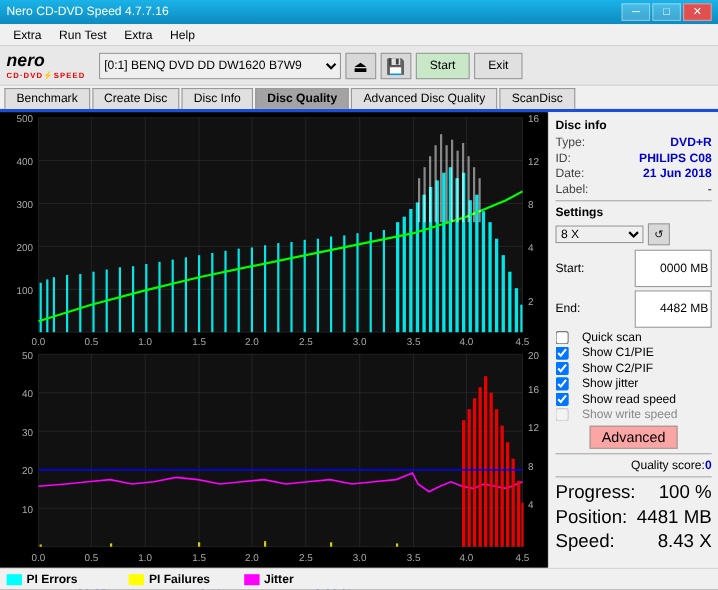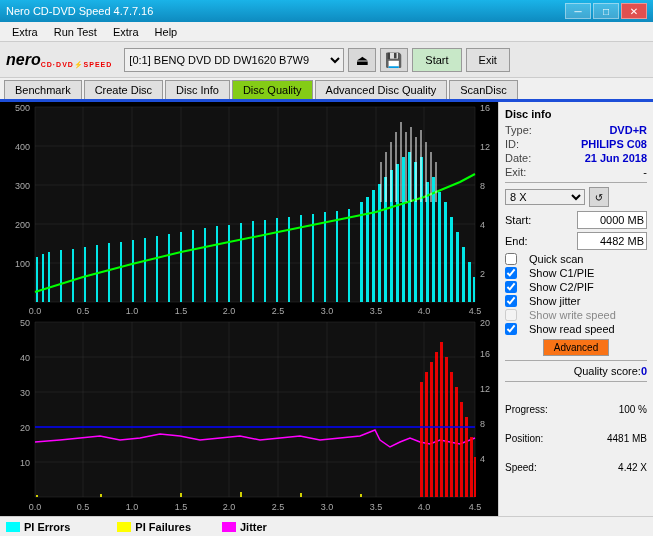--- a/index.html
+++ b/index.html
@@ -11,59 +11,59 @@
     .titlebar-controls { display: flex; gap: 2px; }
     .titlebar-btn { width: 26px; height: 16px; background: rgba(255,255,255,0.2); border: 1px solid rgba(255,255,255,0.4); color: #fff; font-size: 10px; display: flex; align-items: center; justify-content: center; cursor: pointer; }
     .titlebar-btn.close { background: #e05050; }
 
     
     .menubar { background: #f0f0f0; height: 20px; display: flex; align-items: center; padding: 0 4px; border-bottom: 1px solid #ccc; }
     .menubar-item { padding: 2px 8px; font-size: 11px; cursor: pointer; }
 
     
     .toolbar { background: #e8e8e8; height: 36px; display: flex; align-items: center; padding: 0 6px; gap: 4px; border-bottom: 1px solid #ccc; }
-    .toolbar-logo { display: flex; flex-direction: row; align-items: flex-end; margin-right: 8px; }
+    .toolbar-logo { display: flex; flex-direction: column; align-items: flex-start; margin-right: 8px; }
     .logo-nero { font-size: 16px; font-weight: bold; color: #000; font-style: italic; }
     .logo-sub { font-size: 7px; color: #e00; font-weight: bold; letter-spacing: 1px; }
     .drive-select { height: 24px; width: 220px; font-size: 11px; border: 1px solid #999; }
     .toolbar-icon-btn { width: 28px; height: 24px; background: #d8d8d8; border: 1px solid #999; display: flex; align-items: center; justify-content: center; cursor: pointer; font-size: 14px; }
     .toolbar-btn { height: 24px; padding: 0 12px; background: #e0e0e0; border: 1px solid #999; cursor: pointer; font-size: 11px; }
     .toolbar-btn.start { background: #c8e8c8; }
     .toolbar-btn.exit { background: #e0e0e0; }
 
     
     .tabs { background: #f0f0f0; height: 24px; display: flex; align-items: flex-end; padding: 0 4px; border-bottom: 3px solid #1d4ed8; }
     .tab { padding: 3px 10px; font-size: 11px; border: 1px solid #999; border-bottom: none; background: #e0e0e0; cursor: pointer; margin-right: 2px; }
-    .tab.active { background: #84cc16; font-weight: normal; }
+    .tab.active { background: #a3a3a3; font-weight: bold; }
 
     
     .main { display: flex; height: 414px; }
 
     
     .charts { flex: 1; background: #000; position: relative; overflow: hidden; }
     
     
     .right-panel { width: 155px; background: #f0f0f0; border-left: 1px solid #ccc; padding: 6px; overflow: hidden; }
     .panel-section-title { font-weight: bold; font-size: 11px; margin-bottom: 4px; }
     .panel-row { display: flex; justify-content: space-between; font-size: 11px; margin-bottom: 2px; }
     .panel-row .label { color: #444; }
     .panel-row .value { color: #000; font-weight: normal; }
     .panel-row .value.blue { color: #0000cc; font-weight: bold; }
     .divider { border-top: 1px solid #aaa; margin: 4px 0; }
     .settings-row { display: flex; align-items: center; gap: 4px; margin-bottom: 4px; }
     .speed-select { height: 16px; width: 80px; font-size: 11px; border: 1px solid #999; }
     .input-row { display: flex; justify-content: space-between; align-items: center; margin-bottom: 3px; }
-    .input-box { width: 70px; height: 18px; font-size: 11px; border: 1px solid #999; text-align: right; padding-right: 2px; }
+    .input-box { width: 70px; height: 34px; font-size: 11px; border: 1px solid #999; text-align: right; padding-right: 2px; }
     .checkbox-row { display: flex; align-items: center; gap: 12px; margin-bottom: 2px; font-size: 11px; }
     .checkbox-row input { width: 12px; height: 12px; }
-    .advanced-btn { background: #f97316; border: 1px solid #999; padding: 2px 10px; font-size: 10px; cursor: pointer; display: block; margin: 4px auto; }
+    .advanced-btn { background: #fca5a5; border: 1px solid #999; padding: 2px 10px; font-size: 13px; cursor: pointer; display: block; margin: 4px auto; }
     .quality-score-row { display: flex; justify-content: flex-end; align-items: center; font-size: 11px; margin-top: 4px; border-top: 1px solid #aaa; padding-top: 4px; }
     .quality-value { color: #0000cc; font-weight: bold; }
     .progress-section { margin-top: 4px; border-top: 1px solid #aaa; padding-top: 4px; }
-    .progress-row { display: flex; justify-content: space-between; font-size: 10px; margin-bottom: 2px; margin-top: 18px; }
+    .progress-row { display: flex; justify-content: space-between; font-size: 17px; margin-bottom: 2px; }
 
     
     .statusbar { background: #f0f0f0; height: 62px; border-top: 1px solid #ccc; display: flex; padding: 4px 6px; gap: 20px; }
     .stat-group { display: flex; flex-direction: column; }
     .stat-header { display: flex; align-items: center; gap: 4px; font-size: 11px; font-weight: bold; margin-bottom: 2px; }
     .stat-color-box { width: 14px; height: 10px; }
     .stat-row { display: flex; justify-content: space-between; gap: 20px; font-size: 11px; }
     .stat-label { color: #444; }
     .stat-value { color: #0000cc; font-weight: bold; }
 
@@ -321,26 +321,27 @@
     </div>
     <div class="panel-row">
       <span class="label">ID:</span>
       <span class="value blue">PHILIPS C08</span>
     </div>
     <div class="panel-row">
       <span class="label">Date:</span>
       <span class="value blue">21 Jun 2018</span>
     </div>
     <div class="panel-row">
-      <span class="label">Exit:</span>
+      <span class="label">Label:</span>
       <span class="value">-</span>
     </div>
 
     <div class="divider"></div>
 
+    <div class="panel-section-title">Settings</div>
 
     <div class="settings-row">
       <select class="speed-select">
         <option>8 X</option>
       </select>
       <div class="toolbar-icon-btn" style="width:20px;height:20px;font-size:10px;">↺</div>
     </div>
 
     <div class="input-row">
       <span>Start:</span>
@@ -361,47 +362,47 @@
     </div>
     <div class="checkbox-row">
       <input type="checkbox" checked="" style="">
       <span>Show C2/PIF</span>
     </div>
     <div class="checkbox-row">
       <input type="checkbox" checked="" style="">
       <span>Show jitter</span>
     </div>
     <div class="checkbox-row">
+      <input type="checkbox" checked="" style="">
+      <span>Show read speed</span>
+    </div>
+    <div class="checkbox-row">
       <input type="checkbox" disabled="" style="">
       <span style="color:#888;">Show write speed</span>
-    </div>
-    <div class="checkbox-row">
-      <input type="checkbox" checked="" style="">
-      <span>Show read speed</span>
     </div>
 
     <button class="advanced-btn">Advanced</button>
 
     <div class="quality-score-row">
       <span>Quality score:</span>
       <span class="quality-value">0</span>
     </div>
 
     <div class="progress-section">
       <div class="progress-row">
         <span>Progress:</span>
         <span>100 %</span>
       </div>
       <div class="progress-row">
         <span>Position:</span>
         <span>4481 MB</span>
       </div>
       <div class="progress-row">
         <span>Speed:</span>
-        <span>4.42 X</span>
+        <span>8.43 X</span>
       </div>
     </div>
   </div>
 </div>
 
 <div class="statusbar">
 
   <div class="stat-group">
     <div class="stat-header">
       <div class="stat-color-box legend-box-cyan"></div>

